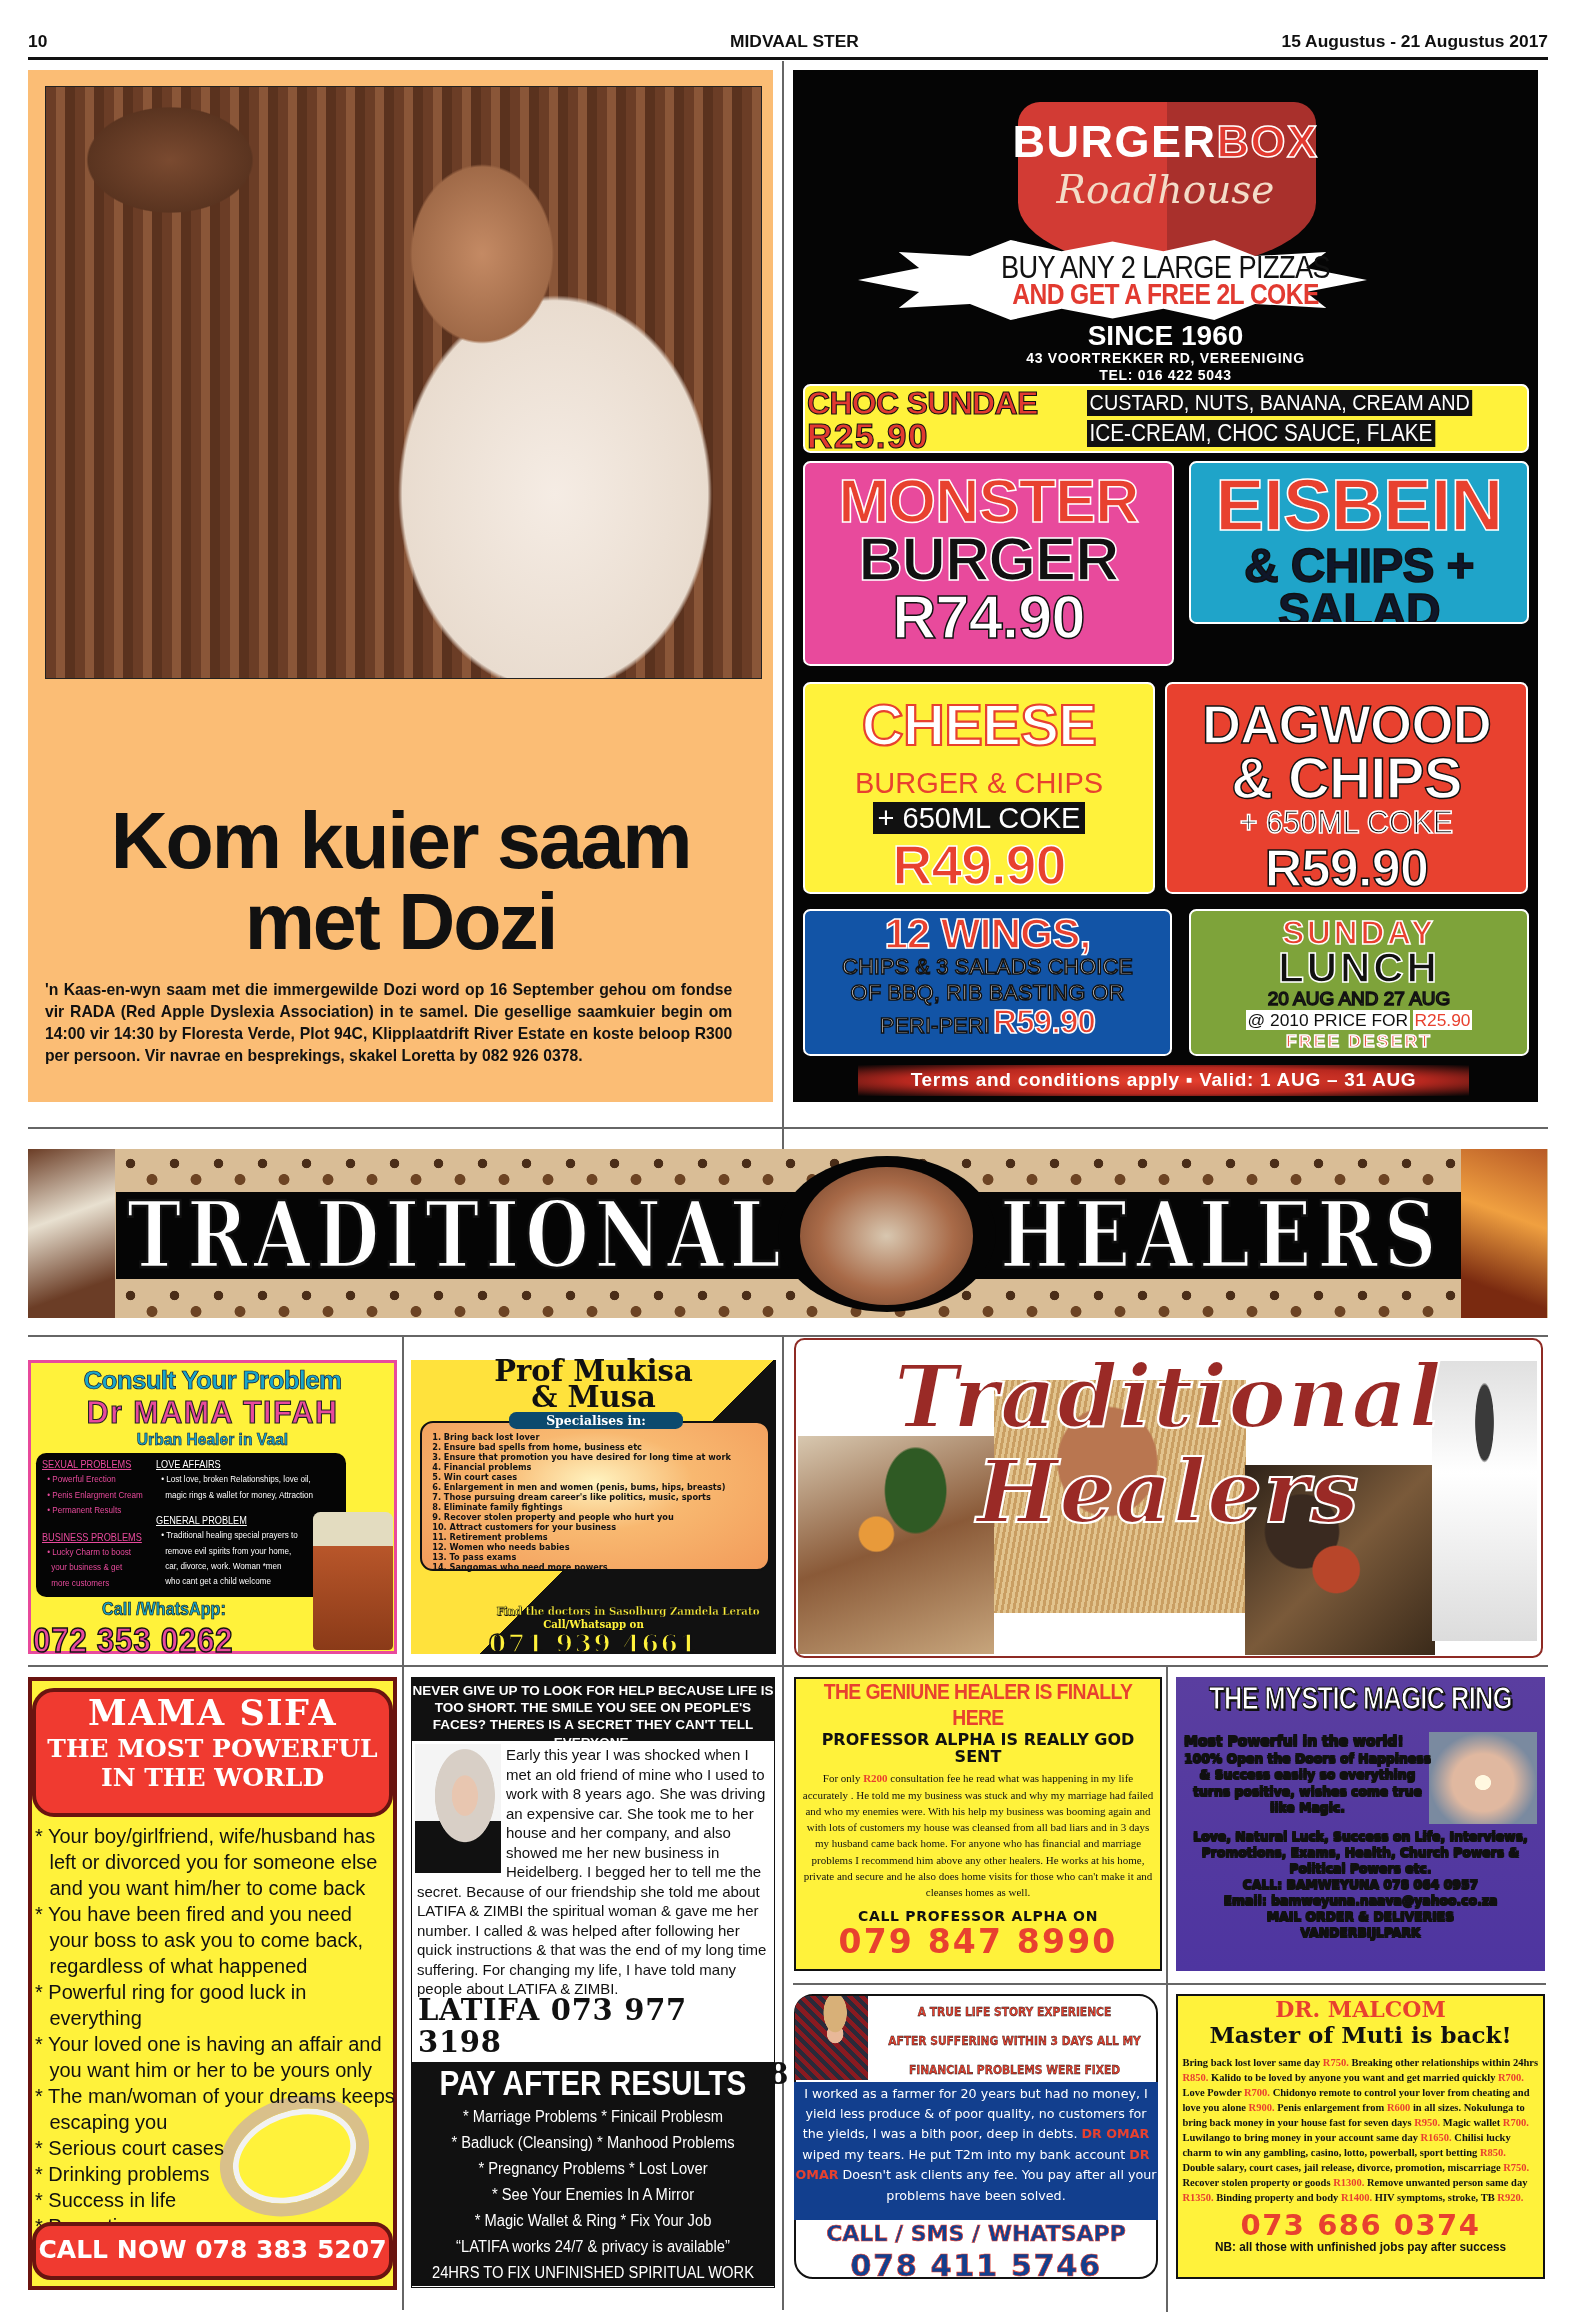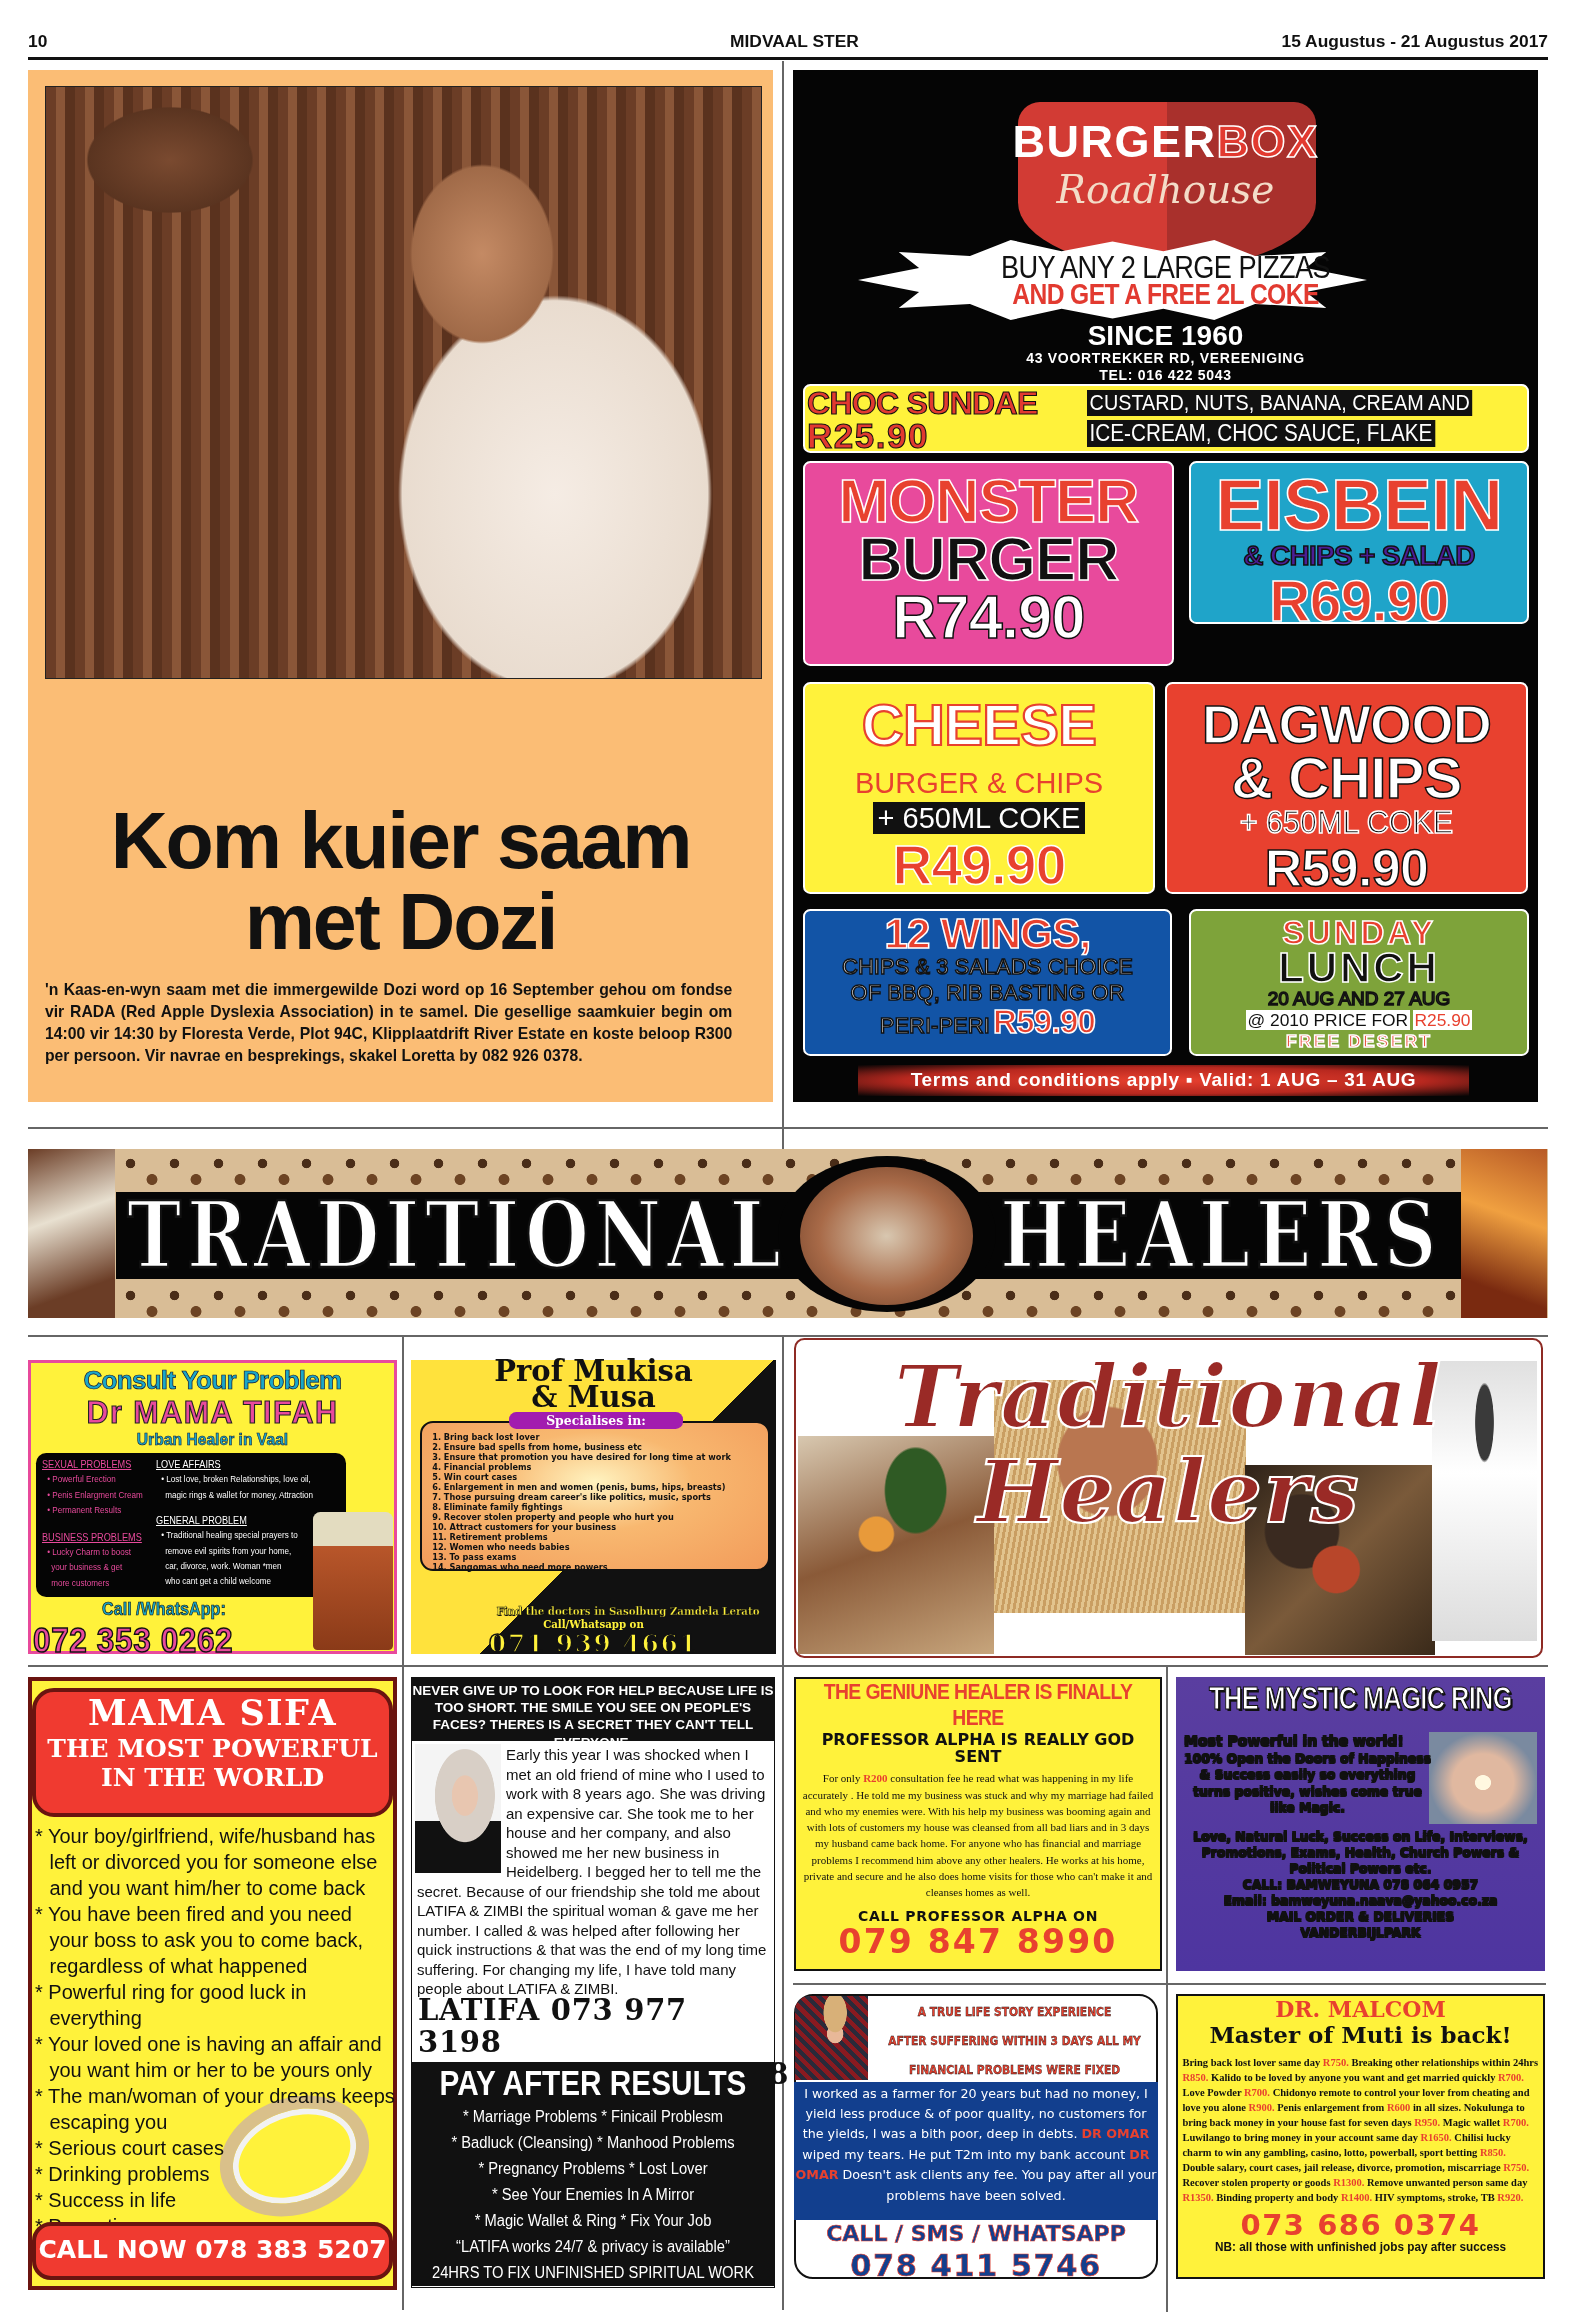--- a/index.html
+++ b/index.html
@@ -77,21 +77,21 @@
   .tifah-col .hdr { text-decoration: underline; font-size: 10.2px; }
   .pink { color: #e84a9c; }
   .wht { color: #fff; }
   .tifah-wallet { left: 313px; top: 1512px; width: 80px; height: 138px; border-radius: 7.3px 7.3px 4.4px 4.4px; background: linear-gradient(180deg,#e3dcc0 0 25%, #b8562a 25%, #8a3a18 100%); }
   .tifah-call { left: 102px; top: 1598px; font-weight: bold; font-size: 19px; color: #1aa7c8; -webkit-text-stroke: 0.7px #111; transform: scaleX(0.85); transform-origin: left; }
   .tifah-num { left: 33px; top: 1620px; font-weight: bold; font-size: 35px; color: #e84a9c; -webkit-text-stroke: 1.5px #111; letter-spacing: 0.7px; transform: scaleX(0.9); transform-origin: left; }
 
   
   .mukisa { left: 411px; top: 1360px; width: 365px; height: 294px; background: linear-gradient(135deg, #ffe23c 0%, #ffe23c 55%, #111 55%, #111 100%); }
   .mukisa-h { left: 411px; top: 1358px; width: 365px; text-align: center; font-family: "DejaVu Serif", serif; font-weight: bold; font-size: 29px; line-height: 26px; color: #111; }
-  .mukisa-tag { left: 509px; top: 1412px; width: 174px; height: 17.4px; background: #a21caf; border-radius: 7.3px; color: #fff; font-family: "DejaVu Serif", serif; font-weight: bold; font-size: 12.4px; text-align: center; line-height: 17.4px; }
+  .mukisa-tag { left: 509px; top: 1412px; width: 174px; height: 17.4px; background: #0c4a6e; border-radius: 7.3px; color: #fff; font-family: "DejaVu Serif", serif; font-weight: bold; font-size: 12.4px; text-align: center; line-height: 17.4px; }
   .mukisa-list { left: 420px; top: 1421px; width: 350px; height: 150px; border: 2.2px solid #111; border-radius: 13px; background: radial-gradient(ellipse at 50% 40%, #fff3c0 0%, #f8b870 40%, #f29b5a 100%); padding: 8.7px 0 0 10.2px; }
   .mukisa-list ol { list-style: none; font-family: "DejaVu Sans", sans-serif; font-weight: bold; font-size: 8.2px; line-height: 10px; color: #111; }
   .mukisa-find { left: 411px; top: 1605px; width: 434px; text-align: center; font-family: "DejaVu Serif", serif; font-weight: bold; font-size: 10.2px; color: #fff23b; -webkit-text-stroke: 0.4px #111; text-shadow: 0.7px 0.7px 0 #111; }
   .mukisa-callw { left: 411px; top: 1618px; width: 365px; text-align: center; font-family: "DejaVu Serif", serif; font-weight: bold; font-size: 10.2px; color: #fff23b; text-shadow: 0.7px 0.7px 0 #111; }
   .mukisa-num { left: 411px; top: 1629px; width: 365px; text-align: center; font-family: "DejaVu Serif", serif; font-weight: bold; font-size: 25px; color: #fff23b; -webkit-text-stroke: 1.5px #111; letter-spacing: 1.5px; }
 
   
   .th { left: 794px; top: 1338px; width: 749px; height: 320px; border: 2.2px double #8e2a24; border-radius: 10.2px; background: #fff; overflow: hidden; }
   .th-title { left: 796px; top: 1349px; width: 745px; text-align: center; font-family: "DejaVu Serif", serif; font-style: italic; font-weight: bold; font-size: 86px; color: #9a2a26; -webkit-text-stroke: 2.2px #fff; letter-spacing: 1.5px; z-index: 3; line-height: 95px; }
   .th-img1 { left: 798px; top: 1436px; width: 196px; height: 218px; background: radial-gradient(circle at 40% 45%, #e89a3a 0 10%, transparent 11%), radial-gradient(ellipse at 60% 25%, #2f5a24 0 18%, transparent 19%), linear-gradient(160deg,#d8c8b0,#8a5a38 50%,#c7a57c); }
@@ -203,21 +203,21 @@
 <div class="abs choc-desc1">CUSTARD, NUTS, BANANA, CREAM AND</div>
 <div class="abs choc-desc2">ICE-CREAM, CHOC SAUCE, FLAKE</div>
 
 <div class="abs bb-box panel monster">
   <div class="big stroke-w" style="font-size:61px;color:#e8412f;margin-top:10.2px;">MONSTER</div>
   <div class="big stroke-w" style="font-size:61px;color:#111;">BURGER</div>
   <div class="big stroke-k" style="font-size:61px;color:#fff;">R74.90</div>
 </div>
 <div class="abs bb-box panel eisbein">
   <div class="big stroke-w" style="font-size:73px;color:#e8412f;margin-top:7.3px;">EISBEIN</div>
-  <div class="big stroke-k" style="font-size:28px;color:#4c1d95;margin-top:2.9px;">&amp; CHIPS + SALAD</div>
+  <div class="big stroke-k" style="font-size:48px;color:#0f172a;margin-top:2.9px;">&amp; CHIPS + SALAD</div>
   <div class="big stroke-w" style="font-size:57px;color:#e8412f;margin-top:4.4px;">R69.90</div>
 </div>
 <div class="abs bb-box panel cheese">
   <div class="big" style="font-size:58px;color:#fff;-webkit-text-stroke:2.2px #e8412f;margin-top:13px;">CHEESE</div>
   <div style="font-size:29px;color:#e8412f;margin-top:15px;">BURGER &amp; CHIPS</div>
   <div style="margin-top:1.5px;"><span style="font-size:29px;color:#fff;background:#111;padding:0 4.4px;">+ 650ML COKE</span></div>
   <div class="big stroke-w" style="font-size:55px;color:#e8412f;margin-top:4.4px;">R49.90</div>
 </div>
 <div class="abs bb-box panel dagwood">
   <div class="big stroke-k" style="font-size:54px;color:#fff;margin-top:14.5px;">DAGWOOD</div>

